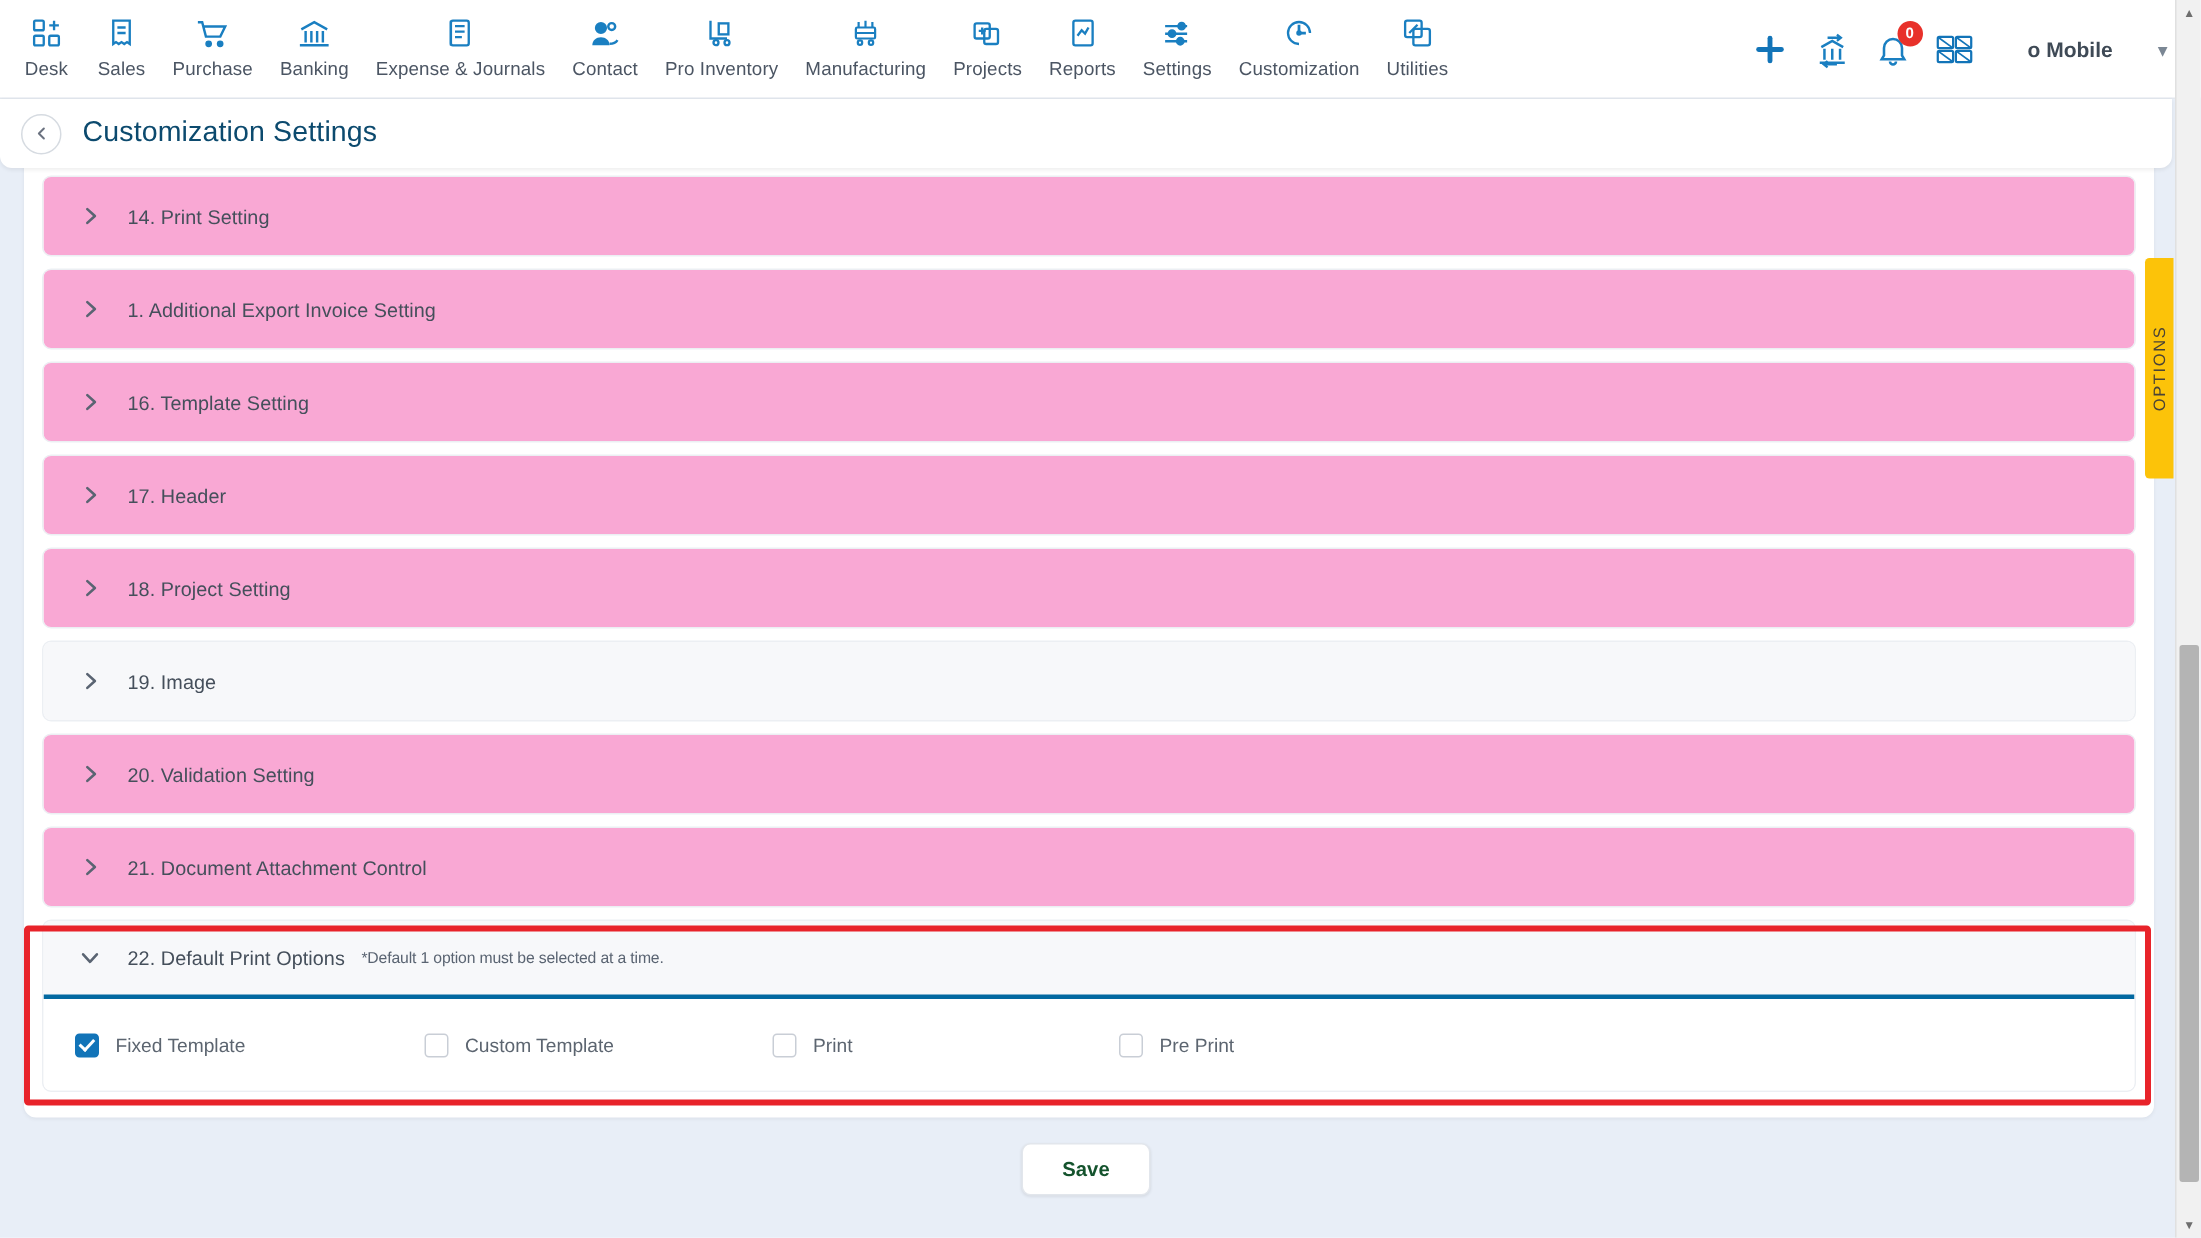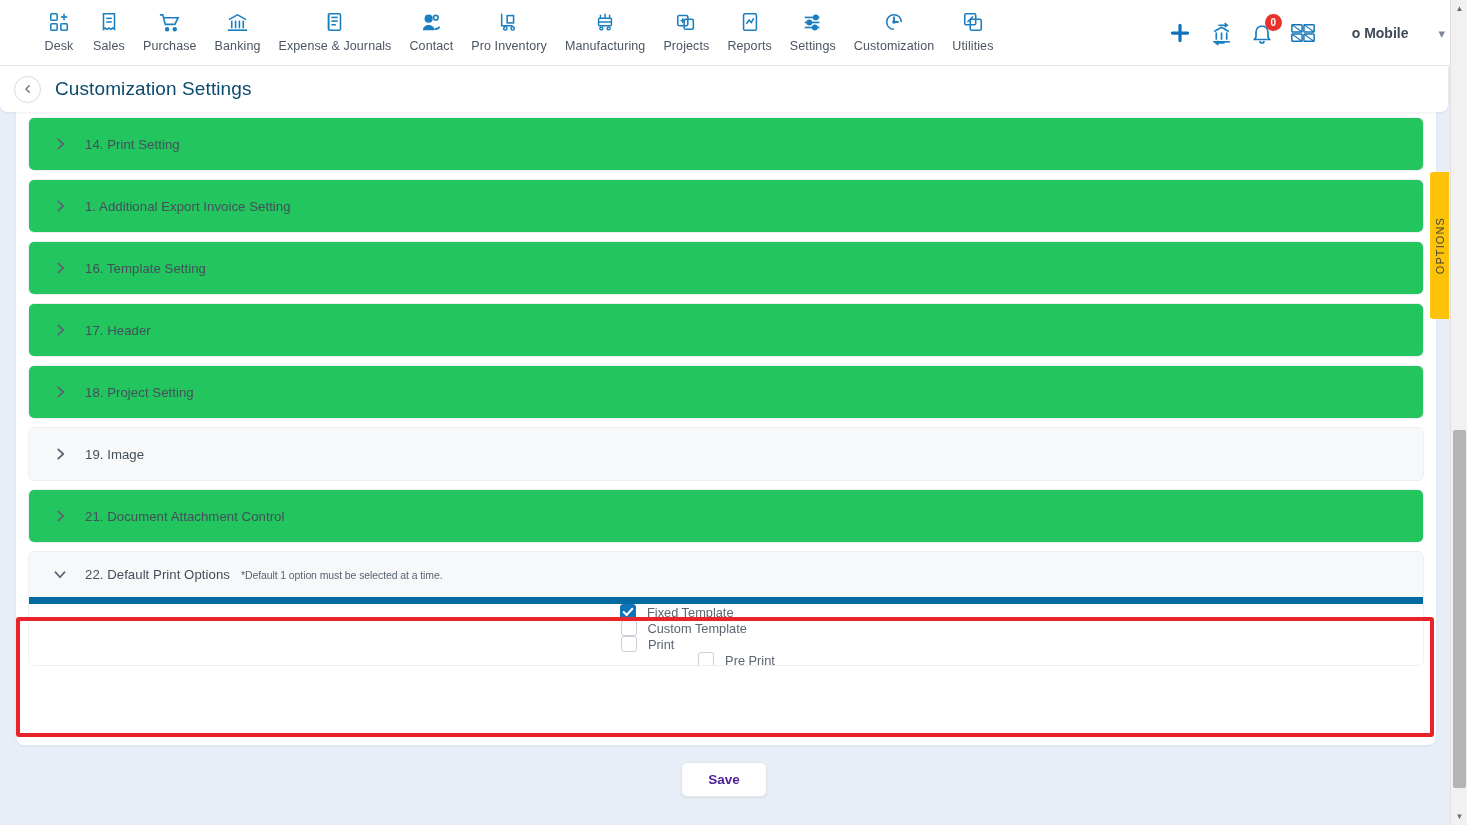--- a/index.html
+++ b/index.html
@@ -20,21 +20,20 @@
     background: #ffffff;
     display: flex;
     align-items: flex-start;
     border-bottom: 1px solid #e3e8ef;
   }
   .nav-items {
     display: flex;
     align-items: flex-end;
     padding-left: 6px;
     padding-top: 8px;
-    margin-left: 28px;
   }
   .nav-item {
     display: flex;
     flex-direction: column;
     align-items: center;
     justify-content: flex-start;
     padding: 0 9px;
     cursor: pointer;
     min-width: 50px;
   }
@@ -168,21 +167,21 @@
     margin-bottom: 9px;
     border-bottom: none;
     border-radius: 6px 6px 0 0;
   }
   .acc-head {
     height: 52px;
     display: flex;
     align-items: center;
     padding-left: 22px;
     cursor: pointer;
-    background: #22c55e;
+    background: #f9a8d4;
   }
   .acc-arrow {
     width: 18px;
     display: flex;
     align-items: center;
     justify-content: center;
     color: #5a6472;
     font-size: 15px;
     flex: 0 0 auto;
   }
@@ -195,29 +194,28 @@
   .acc-hint {
     font-size: 10.5px;
     color: #5a6472;
     margin-left: 11px;
     letter-spacing: -0.1px;
   }
 
   
   .acc-item.expanded .acc-head {
     background: #f7f8fa;
-    border-bottom: 7px solid #0369a1;
+    border-bottom: 3px solid #0369a1;
   }
   .acc-body {
     background: #fff;
     height: 61px;
     display: flex;
     align-items: center;
     padding-left: 21px;
-    flex-direction: column;
   }
   .cb-wrap {
     display: flex;
     align-items: center;
     cursor: pointer;
   }
   .cb-box {
     width: 16px;
     height: 16px;
     border-radius: 3px;
@@ -264,21 +262,21 @@
   .save-row {
     position: absolute;
     top: 762px;
     left: 0;
     width: 1448px;
     display: flex;
     justify-content: center;
   }
   .save-btn {
     background: #ffffff;
-    color: #4c1d95;
+    color: #14532d;
     border: 1px solid #e2e6ec;
     border-radius: 6px;
     font-size: 13.5px;
     font-weight: 600;
     padding: 9px 26px;
     cursor: pointer;
     box-shadow: 0 1px 2px rgba(0,0,0,0.08);
     font-family: "Liberation Sans", sans-serif;
   }
 
@@ -621,20 +619,30 @@
       <div class="acc-head">
         <span class="acc-arrow">
           <svg width="11" height="14" viewBox="0 0 12 14" fill="none" stroke="#5a6472" stroke-width="1.9" stroke-linecap="round" stroke-linejoin="round">
               <polyline points="3.5,2 9,7 3.5,12"></polyline>
             </svg>
         </span>
         <span class="acc-label">19. Image</span>
       </div>
     </div>
 
+    <div class="acc-item">
+      <div class="acc-head">
+        <span class="acc-arrow">
+          <svg width="11" height="14" viewBox="0 0 12 14" fill="none" stroke="#5a6472" stroke-width="1.9" stroke-linecap="round" stroke-linejoin="round">
+              <polyline points="3.5,2 9,7 3.5,12"></polyline>
+            </svg>
+        </span>
+        <span class="acc-label">20. Validation Setting</span>
+      </div>
+    </div>
 
     <div class="acc-item">
       <div class="acc-head">
         <span class="acc-arrow">
           <svg width="11" height="14" viewBox="0 0 12 14" fill="none" stroke="#5a6472" stroke-width="1.9" stroke-linecap="round" stroke-linejoin="round">
               <polyline points="3.5,2 9,7 3.5,12"></polyline>
             </svg>
         </span>
         <span class="acc-label">21. Document Attachment Control</span>
       </div>

